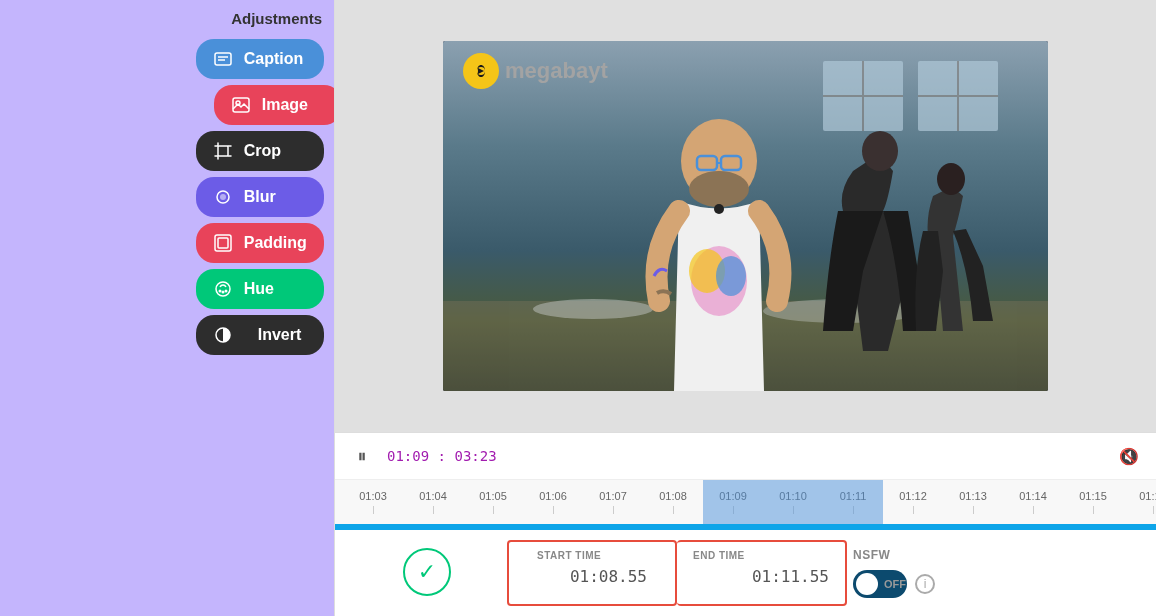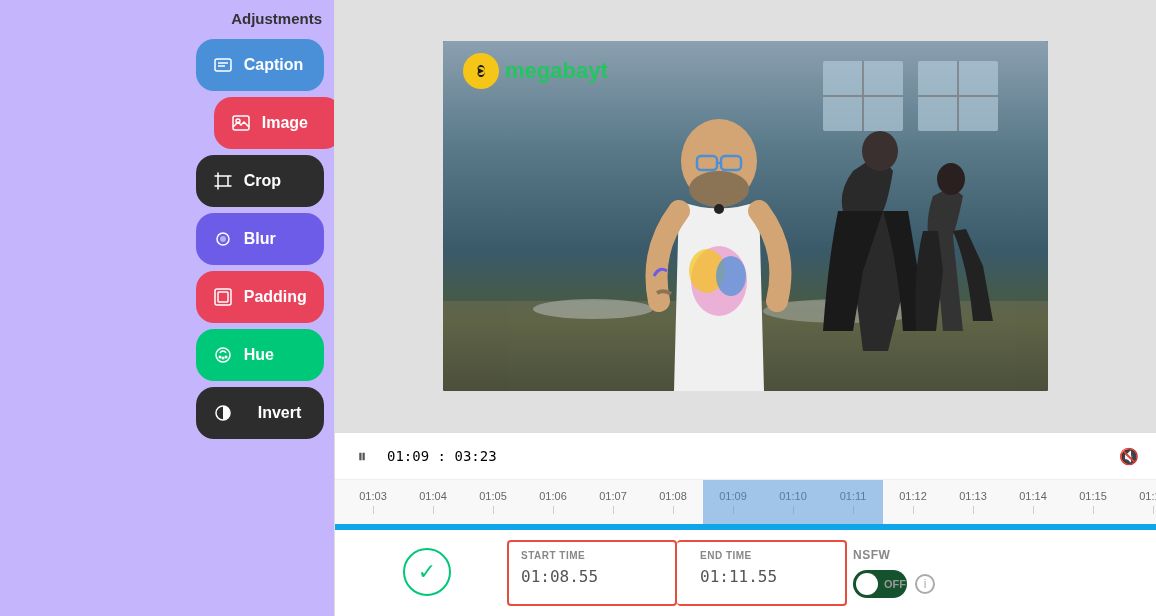--- a/index.html
+++ b/index.html
@@ -44,21 +44,21 @@
     .adjustments-list::-webkit-scrollbar-thumb {
       background: #ccc;
       border-radius: 3px;
     }
 
     .adj-btn {
       display: flex;
       align-items: center;
       gap: 10px;
       padding: 0 16px;
-      height: 52px;
+      height: 40px;
       border-radius: 18px;
       border: none;
       cursor: pointer;
       font-size: 16px;
       font-weight: 600;
       color: #fff;
       width: 100%;
       text-align: left;
     }
 
@@ -144,21 +144,21 @@
       height: 36px;
       background: #f5c518;
       border-radius: 50%;
       display: flex;
       align-items: center;
       justify-content: center;
       font-size: 20px;
     }
 
     .logo-text {
-      color: #22c55e;
+      color: #a3a3a3;
       font-size: 22px;
       font-weight: bold;
       font-family: Arial, sans-serif;
     }
 
     
     .timeline-section {
       background: #fff;
       border-top: 1px solid #ddd;
     }
@@ -179,21 +179,21 @@
       cursor: pointer;
       font-size: 18px;
       color: #555;
       display: flex;
       align-items: center;
       justify-content: center;
     }
 
     .time-display {
       font-size: 14px;
-      color: #000000;
+      color: #a21caf;
       font-family: monospace;
       flex: 1;
     }
 
     .mute-btn {
       width: 30px;
       height: 30px;
       border: none;
       background: transparent;
       cursor: pointer;
@@ -267,44 +267,45 @@
 
     .time-inputs-area {
       flex: 1;
       display: flex;
       gap: 0;
     }
 
     .time-input-group {
       border: 2px solid #e74c3c;
       border-radius: 4px;
-      padding: 8px 12px;
+      padding: 8px 28px;
       min-width: 170px;
     }
 
     .time-input-group-end {
       border: 2px solid #e74c3c;
       border-radius: 4px;
-      padding: 8px 23px;
+      padding: 8px 16px;
       min-width: 170px;
       border-left: none;
     }
 
     .time-label {
       font-size: 10px;
       font-weight: 700;
       color: #888;
       letter-spacing: 0.5px;
       margin-bottom: 6px;
     }
 
     .time-value {
       font-size: 16px;
       color: #555;
       font-family: monospace;
+      text-align: right;
     }
 
     .nsfw-group {
       display: flex;
       flex-direction: column;
       padding: 8px 6px;
       gap: 8px;
     }
 
     .nsfw-label {
@@ -316,21 +317,21 @@
 
     .nsfw-row {
       display: flex;
       align-items: center;
       gap: 8px;
     }
 
     .toggle {
       width: 54px;
       height: 28px;
-      background: #14532d;
+      background: #0c4a6e;
       border-radius: 14px;
       position: relative;
       cursor: pointer;
       border: none;
       display: flex;
       align-items: center;
       padding: 0 3px;
     }
 
     .toggle-knob {

